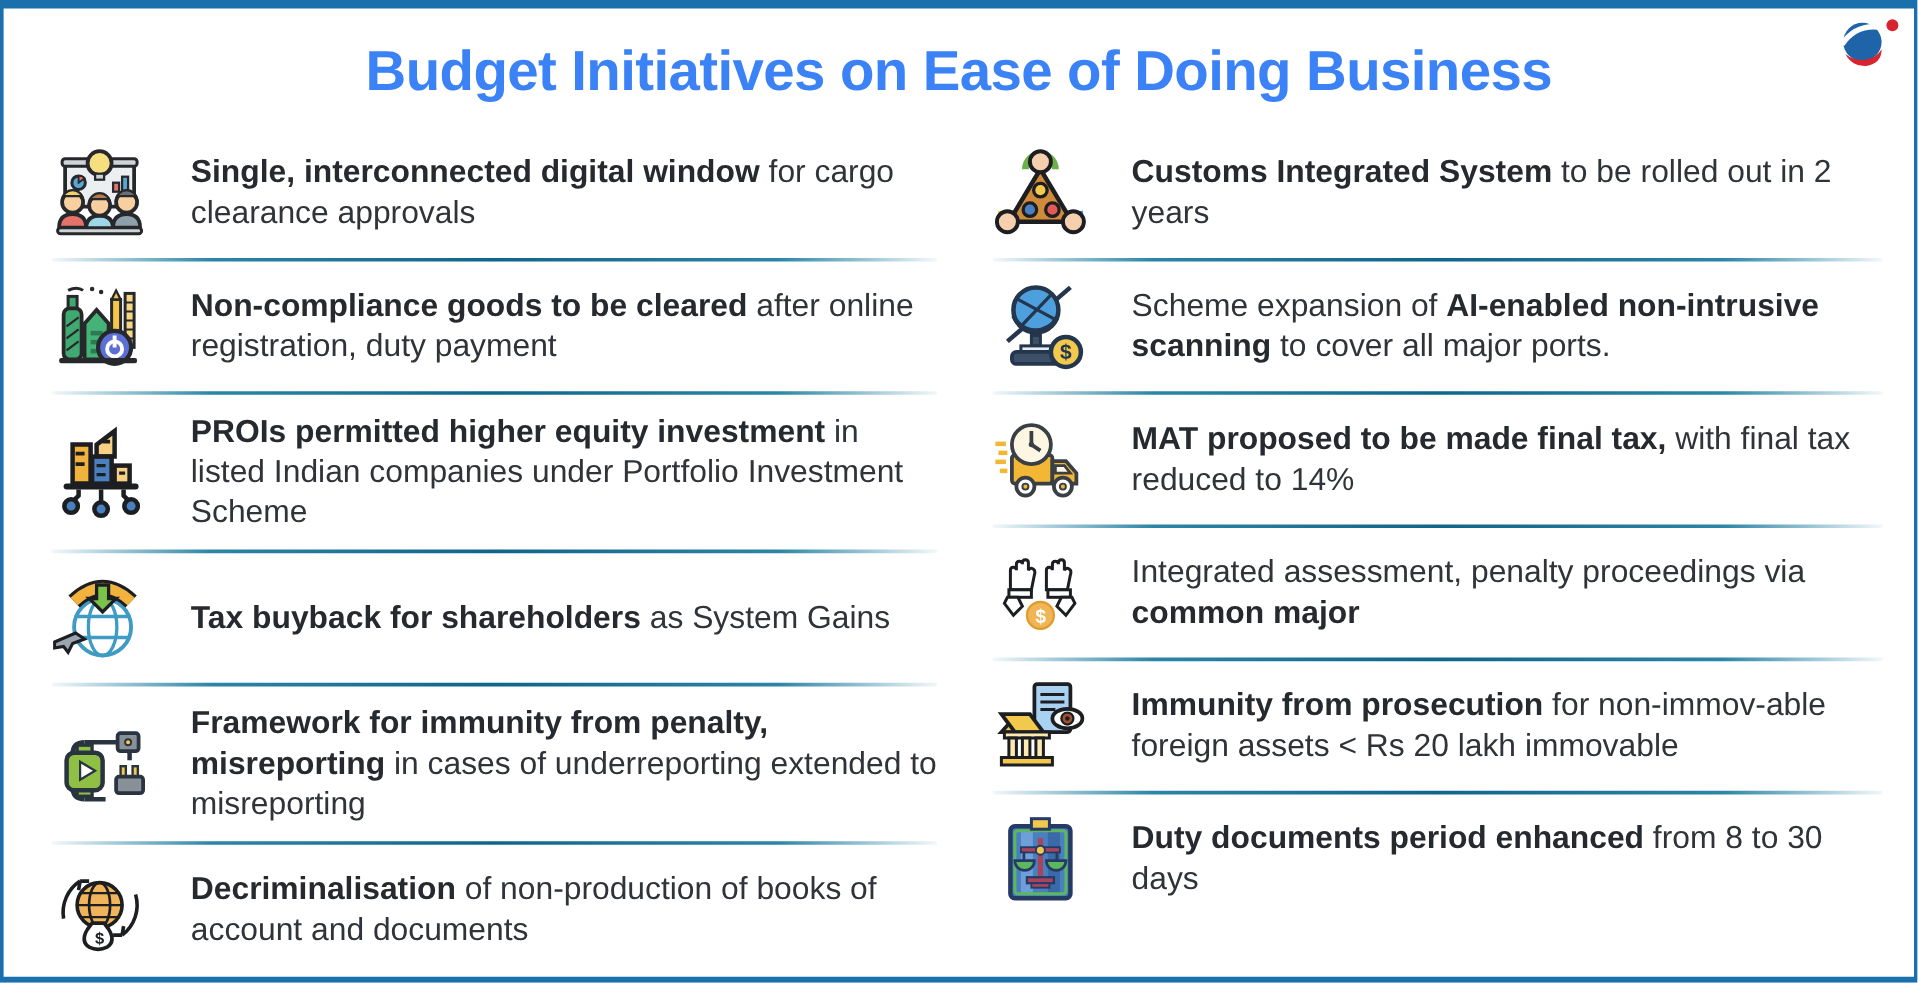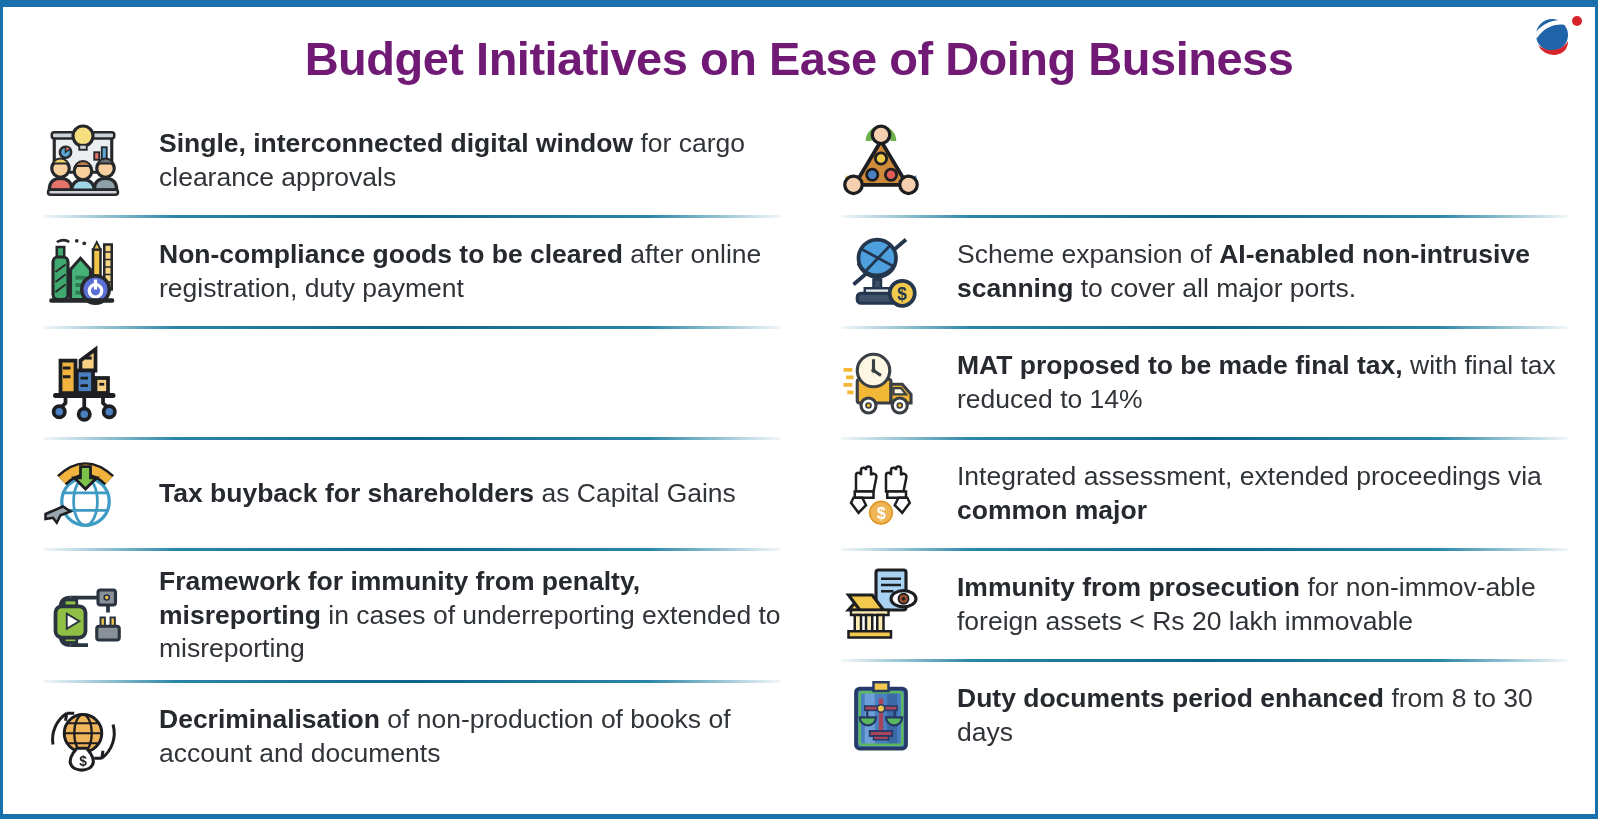--- a/index.html
+++ b/index.html
@@ -5,25 +5,25 @@
   html,body{margin:0;padding:0;background:#fff;}
   body{width:1598px;height:819px;font-family:"Liberation Sans",sans-serif;}
   .frame{
     box-sizing:border-box;width:1598px;height:819px;background:#fff;
     border-left:3px solid #1a6fad;border-right:3px solid #1a6fad;
     border-top:7px solid #1a6fad;border-bottom:5px solid #1a6fad;
     position:relative;overflow:hidden;
   }
   h1.title{
     text-align:center;margin:24px 60px 0;font-size:47px;font-weight:800;
-    color:#701a75;letter-spacing:-0.5px;
+    color:#3b82f6;letter-spacing:-0.5px;
   }
   .logo{position:absolute;top:6px;right:12px;width:52px;height:46px;}
   .columns{
-    display:grid;grid-template-columns:738px 1fr;column-gap:60px;
+    display:grid;grid-template-columns:738px 1fr;column-gap:46px;
     padding:26px 26px 0 40px;
   }
   .col{display:flex;flex-direction:column;}
   .item{display:flex;align-items:center;gap:36px;padding:9px 0;}
   .icon{flex:0 0 80px;display:flex;justify-content:center;align-items:center;}
   .icon svg{width:80px;height:80px;display:block;}
   p.text{margin:0;font-size:26.5px;line-height:1.27;color:#303438;}
   .b{font-weight:700;color:#26292e;}
   .r{font-weight:400;}
   .divider{
@@ -111,35 +111,36 @@
   <path d="M30 28 h6 M30 34 h6" stroke="#1c1e22" stroke-width="2.2"></path>
   <rect x="42" y="28" width="10" height="12" fill="#f8d084" stroke="#1c1e22" stroke-width="3"></rect>
   <path d="M45 33 h4" stroke="#1c1e22" stroke-width="2.2"></path>
   <rect x="8" y="40" width="50" height="4" rx="2" fill="#1c1e22"></rect>
   <path d="M18 44 v4 l-4 4 M33 44 v8 M48 44 v4 l4 4" fill="none" stroke="#1c1e22" stroke-width="3"></path>
   <circle cx="13" cy="55" r="4.5" fill="#4a7fc0" stroke="#1c1e22" stroke-width="3"></circle>
   <circle cx="33" cy="57" r="4.5" fill="#4a7fc0" stroke="#1c1e22" stroke-width="3"></circle>
   <circle cx="53" cy="55" r="4.5" fill="#4a7fc0" stroke="#1c1e22" stroke-width="3"></circle>
 </svg>
           </span>
+          <p class="text"><span class="b">PROIs permitted higher equity investment</span><span class="r"> in listed Indian companies under Portfolio Investment Scheme</span></p>
         </div>
         <div class="divider"></div>
         <div class="item">
           <span class="icon">
             <svg viewBox="0 0 64 64">
   <circle cx="34" cy="38" r="19" fill="#ffffff" stroke="#3d9bc4" stroke-width="2.6"></circle>
   <ellipse cx="34" cy="38" rx="9.5" ry="19" fill="none" stroke="#3d9bc4" stroke-width="2.2"></ellipse>
   <path d="M16 31 h36 M16 45 h36" stroke="#3d9bc4" stroke-width="2.2"></path>
   <path d="M15 21 q19 -18 38 0" fill="none" stroke="#1c1e22" stroke-width="11"></path>
   <path d="M15 21 q19 -18 38 0" fill="none" stroke="#f2b23e" stroke-width="7"></path>
   <path d="M30 10 h8 v9 h5 l-9 9 -9 -9 h5 z" fill="#7cc24a" stroke="#1c1e22" stroke-width="2.2"></path>
   <path d="M2 48 l14-6 6 4 -8 3 -3 6 -3-4 -6 1 z" fill="#9aa5ad" stroke="#1c1e22" stroke-width="2"></path>
 </svg>
           </span>
-          <p class="text"><span class="b">Tax buyback for shareholders</span><span class="r"> as Capital Gains</span></p>
+          <p class="text"><span class="b">Tax buyback for shareholders</span><span class="r"> as System Gains</span></p>
         </div>
         <div class="divider"></div>
         <div class="item">
           <span class="icon">
             <svg viewBox="0 0 64 64">
   <path d="M22 18 h22 q8 0 8 8 v4 M22 56 h14" fill="none" stroke="#2a3440" stroke-width="3"></path>
   <path d="M22 18 q-8 0 -8 8 M14 48 q0 8 8 8" fill="none" stroke="#2a3440" stroke-width="3"></path>
   <rect x="17" y="20" width="10" height="5" fill="#8fc045" stroke="#2a3440" stroke-width="2.2"></rect>
   <rect x="17" y="49" width="10" height="5" fill="#8fc045" stroke="#2a3440" stroke-width="2.2"></rect>
   <rect x="10" y="25" width="24" height="25" rx="5" fill="#8fc045" stroke="#2a3440" stroke-width="3"></rect>
@@ -178,20 +179,21 @@
   <path d="M6 44 a10 10 0 0 0 8 12" fill="none" stroke="#f2c94c" stroke-width="4.5"></path>
   <path d="M58 44 a10 10 0 0 1 -8 12" fill="none" stroke="#4a7fc0" stroke-width="4.5"></path>
   <circle cx="32" cy="11" r="7" fill="#f6d0ae" stroke="#1c1e22" stroke-width="2.6"></circle>
   <circle cx="10" cy="51" r="7" fill="#f6d0ae" stroke="#1c1e22" stroke-width="2.6"></circle>
   <circle cx="54" cy="51" r="7" fill="#f6d0ae" stroke="#1c1e22" stroke-width="2.6"></circle>
   <circle cx="32" cy="30" r="4.5" fill="#f2c94c" stroke="#1c1e22" stroke-width="2.2"></circle>
   <circle cx="25" cy="43" r="4.5" fill="#4a7fc0" stroke="#1c1e22" stroke-width="2.2"></circle>
   <circle cx="40" cy="43" r="4.5" fill="#e05c55" stroke="#1c1e22" stroke-width="2.2"></circle>
 </svg>
           </span>
+          <p class="text"><span class="b">Customs Integrated System</span><span class="r"> to be rolled out in 2 years</span></p>
         </div>
         <div class="divider"></div>
         <div class="item">
           <span class="icon">
             <svg viewBox="0 0 64 64">
   <path d="M52 6 L10 42" stroke="#24364d" stroke-width="3"></path>
   <circle cx="29" cy="21" r="15" fill="#4d9fdd" stroke="#24364d" stroke-width="3"></circle>
   <path d="M17 14 L43 28 M40 10 L19 32" stroke="#24364d" stroke-width="2.2"></path>
   <path d="M14 25 a16 16 0 0 0 29 1" fill="none" stroke="#24364d" stroke-width="3"></path>
   <rect x="26" y="38" width="6" height="7" fill="#3c5068" stroke="#24364d" stroke-width="2"></rect>
@@ -234,21 +236,21 @@
     <rect x="11" y="30" width="15" height="5"></rect>
     <path d="M10 35 l7 0 3 6 -6 6 -6-8 z"></path>
     <path d="M36 30 V17 q0-2 2-2 t2 2 v-4 q0-2 2-2 t2 2 v-1 q0-2 2-2 t2 2 v5 q1-2 3-1 q2 1 1 4 l-2 10 z"></path>
     <rect x="37" y="30" width="15" height="5"></rect>
     <path d="M46 35 l7 0 2 4 -6 8 -6-6 z"></path>
   </g>
   <circle cx="32" cy="47" r="9" fill="#f0b555" stroke="#e09b2d" stroke-width="1.5"></circle>
   <text x="28.5" y="52" font-size="13" font-weight="bold" fill="#ffffff" font-family="Liberation Sans, sans-serif">$</text>
 </svg>
           </span>
-          <p class="text"><span class="r">Integrated assessment, extended proceedings via </span><span class="b">common major</span></p>
+          <p class="text"><span class="r">Integrated assessment, penalty proceedings via </span><span class="b">common major</span></p>
         </div>
         <div class="divider"></div>
         <div class="item">
           <span class="icon">
             <svg viewBox="0 0 64 64">
   <rect x="28" y="4" width="24" height="32" rx="2" fill="#a9d2f2" stroke="#1c1e22" stroke-width="2.5"></rect>
   <path d="M32 11 h16 M32 16 h16 M32 21 h10" stroke="#1c1e22" stroke-width="2"></path>
   <ellipse cx="50" cy="27" rx="10" ry="6.5" fill="#ffffff" stroke="#1c1e22" stroke-width="2.5"></ellipse>
   <circle cx="50" cy="27" r="4" fill="#a3522e" stroke="#1c1e22" stroke-width="1.5"></circle>
   <circle cx="50" cy="27" r="1.5" fill="#1c1e22"></circle>

